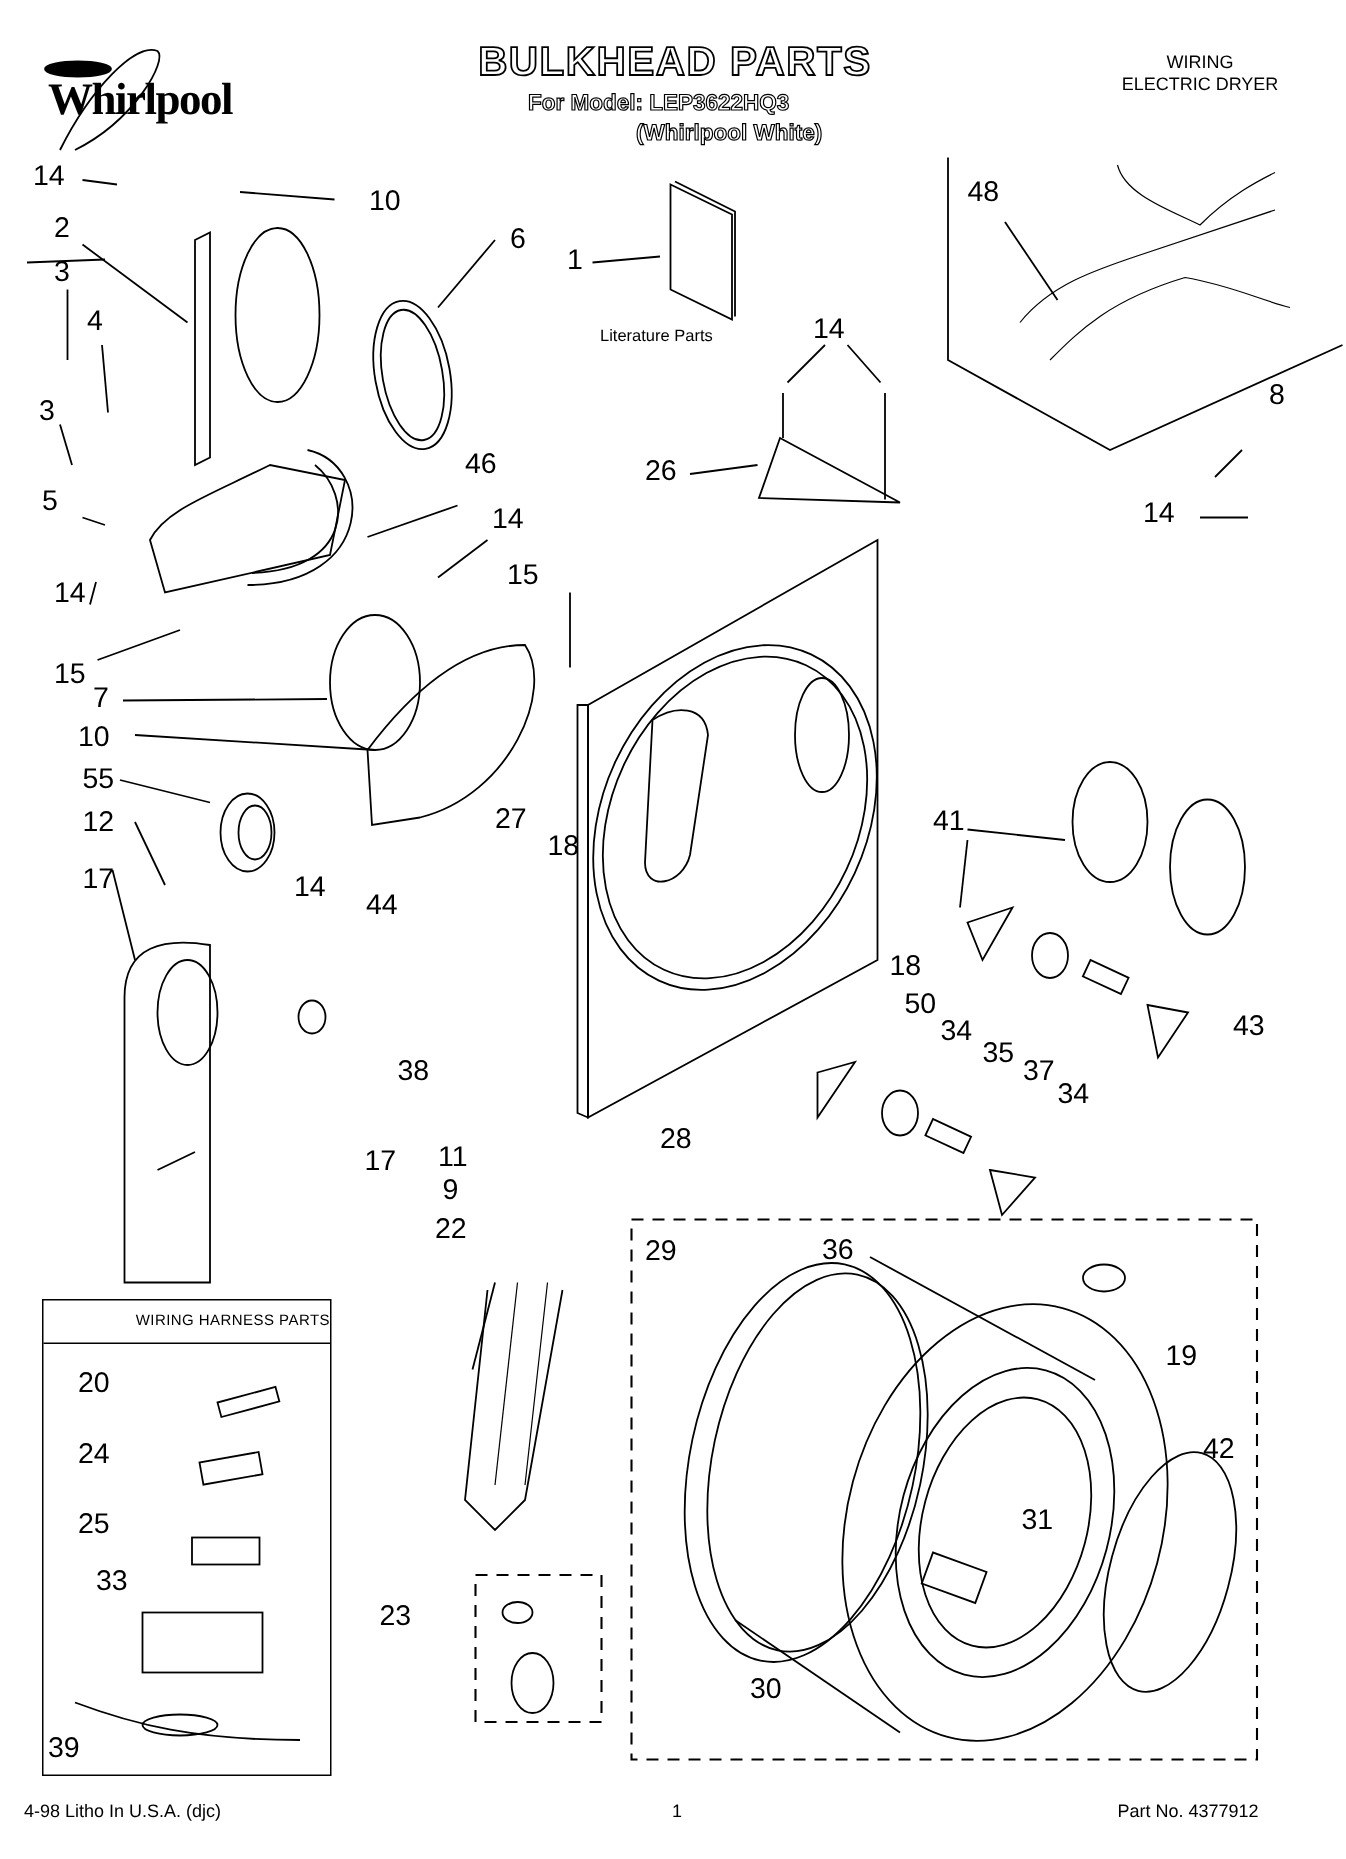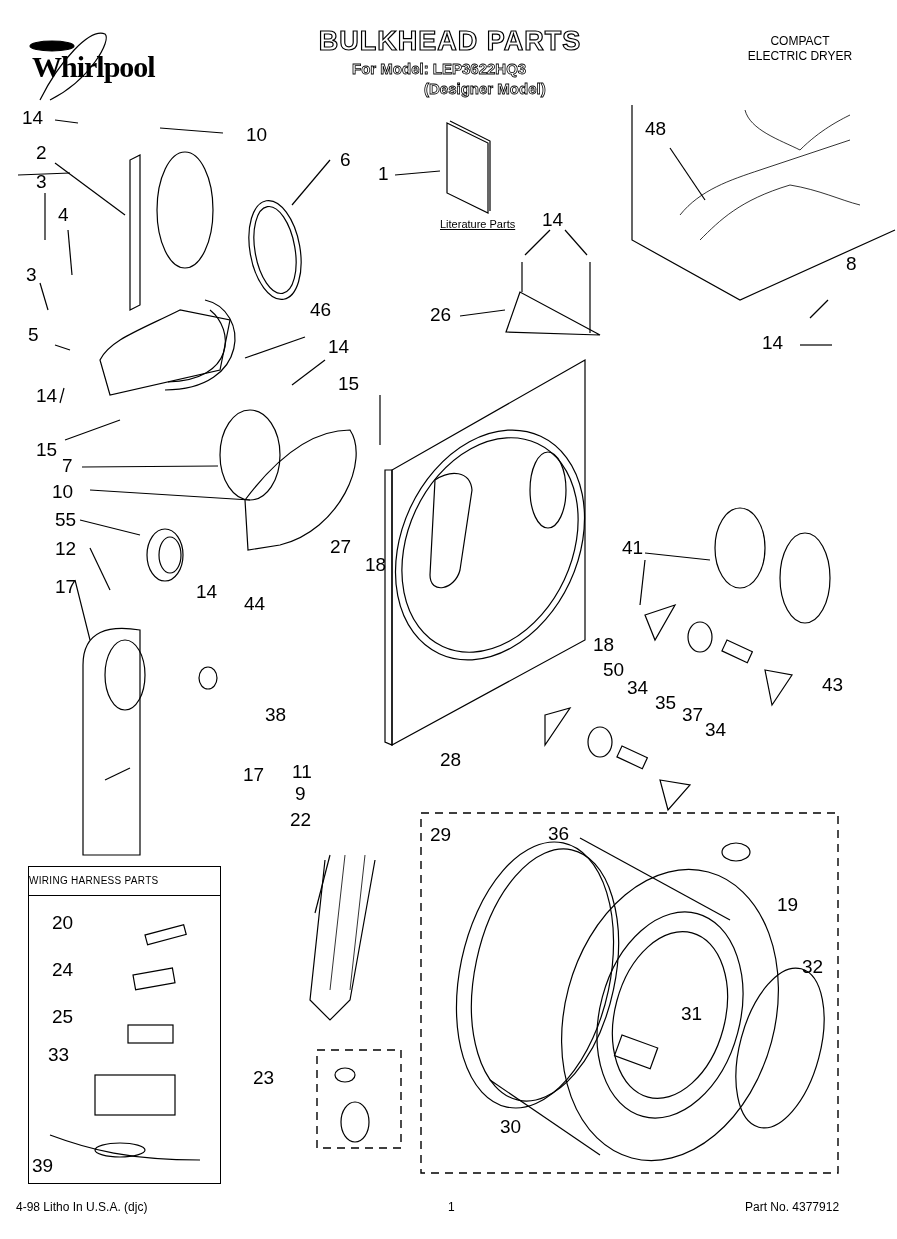--- a/index.html
+++ b/index.html
@@ -9,23 +9,23 @@
   .logo { left: 22px; top: 28px; width: 160px; height: 70px; }
   .logo-word { position: absolute; left: 10px; top: 22px; font-family: "Liberation Serif", serif;
                font-weight: bold; font-size: 30px; letter-spacing: -1px; }
   .title { left: 300px; top: 26px; width: 300px; text-align: center; font-size: 27px;
            font-weight: bold; color: #fff; -webkit-text-stroke: 1.2px #000; letter-spacing: 1px; }
   .subtitle { font-size: 15px; color: #fff; -webkit-text-stroke: 0.8px #000; font-weight: bold; }
   .model { left: 352px; top: 60px; }
   .variant { left: 424px; top: 80px; }
   .category { left: 720px; top: 34px; width: 160px; text-align: center; font-size: 12px; line-height: 15px; }
   .callout { font-size: 19px; line-height: 1; }
-  .lit-label { left: 440px; top: 218px; font-size: 11px; text-decoration: underline; }
+  .lit-label { left: 400px; top: 218px; font-size: 11px; }
   .harness-box { left: 28px; top: 866px; width: 191px; height: 316px; border: 1.5px solid #000; }
-  .harness-head { height: 28px; border-bottom: 1.5px solid #000; font-size: 10px; text-align: left;
+  .harness-head { height: 28px; border-bottom: 1.5px solid #000; font-size: 10px; text-align: right;
                   line-height: 28px; letter-spacing: 0.3px; }
   .footer { top: 1200px; font-size: 12px; }
   svg.art { position: absolute; left: 0; top: 0; }
   svg.art * { fill: none; stroke: #000; stroke-width: 1.2; }
   svg.art .thin { stroke-width: 0.8; }
   svg.art .dash { stroke-dasharray: 8 6; stroke-width: 1.4; }
   svg.art .fillb { fill: #000; }
 </style>
 </head>
 <body>
@@ -163,23 +163,23 @@
     <line x1="395" y1="175" x2="440" y2="171"></line>
   </g>
 </svg>
 
 <div class="abs logo">
   <span class="logo-word">Whirlpool</span>
 </div>
 
 <div class="abs title">BULKHEAD PARTS</div>
 <div class="abs subtitle model">For Model: LEP3622HQ3</div>
-<div class="abs subtitle variant">(Designer Model)</div>
+<div class="abs subtitle variant">(Whirlpool White)</div>
 <div class="abs category">
-  <div>COMPACT</div>
+  <div>WIRING</div>
   <div>ELECTRIC DRYER</div>
 </div>
 
 <div class="abs lit-label">Literature Parts</div>
 
 <div class="abs harness-box">
   <div class="harness-head">WIRING HARNESS PARTS</div>
 </div>
 
 <div class="abs callout" style="left:22px;top:108px">14</div>
@@ -220,25 +220,25 @@
 <div class="abs callout" style="left:593px;top:635px">18</div>
 <div class="abs callout" style="left:603px;top:660px">50</div>
 <div class="abs callout" style="left:627px;top:678px">34</div>
 <div class="abs callout" style="left:655px;top:693px">35</div>
 <div class="abs callout" style="left:682px;top:705px">37</div>
 <div class="abs callout" style="left:705px;top:720px">34</div>
 <div class="abs callout" style="left:548px;top:824px">36</div>
 <div class="abs callout" style="left:440px;top:750px">28</div>
 <div class="abs callout" style="left:430px;top:825px">29</div>
 <div class="abs callout" style="left:777px;top:895px">19</div>
-<div class="abs callout" style="left:802px;top:957px">32</div>
+<div class="abs callout" style="left:802px;top:957px">42</div>
 <div class="abs callout" style="left:681px;top:1004px">31</div>
 <div class="abs callout" style="left:500px;top:1117px">30</div>
 <div class="abs callout" style="left:253px;top:1068px">23</div>
 <div class="abs callout" style="left:52px;top:913px">20</div>
 <div class="abs callout" style="left:52px;top:960px">24</div>
 <div class="abs callout" style="left:52px;top:1007px">25</div>
-<div class="abs callout" style="left:48px;top:1045px">33</div>
+<div class="abs callout" style="left:64px;top:1045px">33</div>
 <div class="abs callout" style="left:32px;top:1156px">39</div>
 
 <div class="abs footer" style="left:16px">4-98 Litho In U.S.A. (djc)</div>
 <div class="abs footer" style="left:448px">1</div>
 <div class="abs footer" style="left:745px">Part No. 4377912</div>
 
 </body></html>

